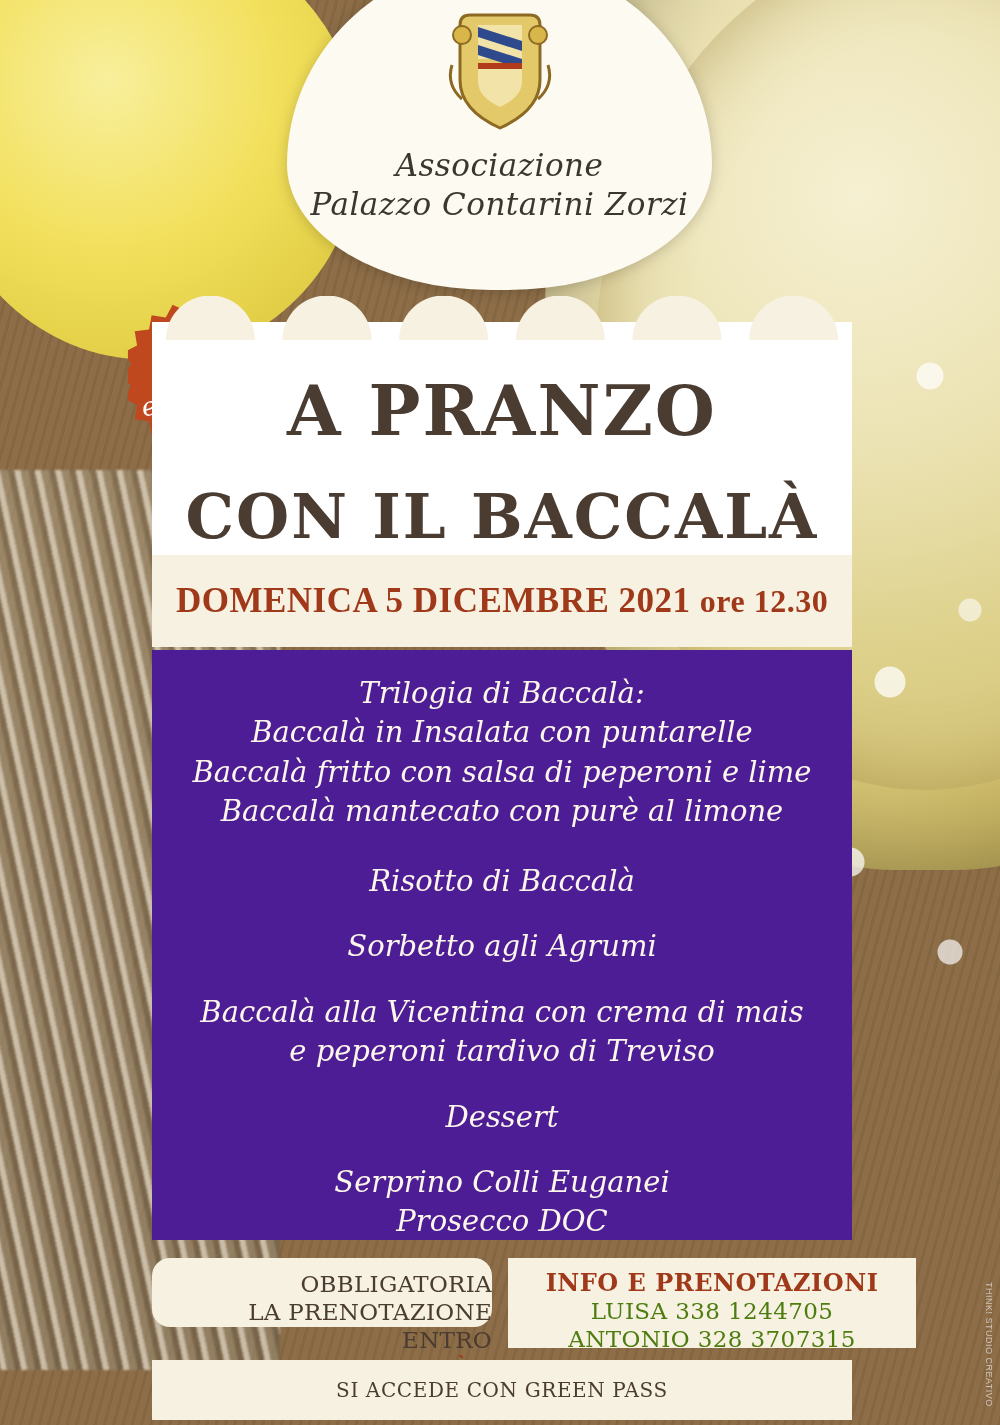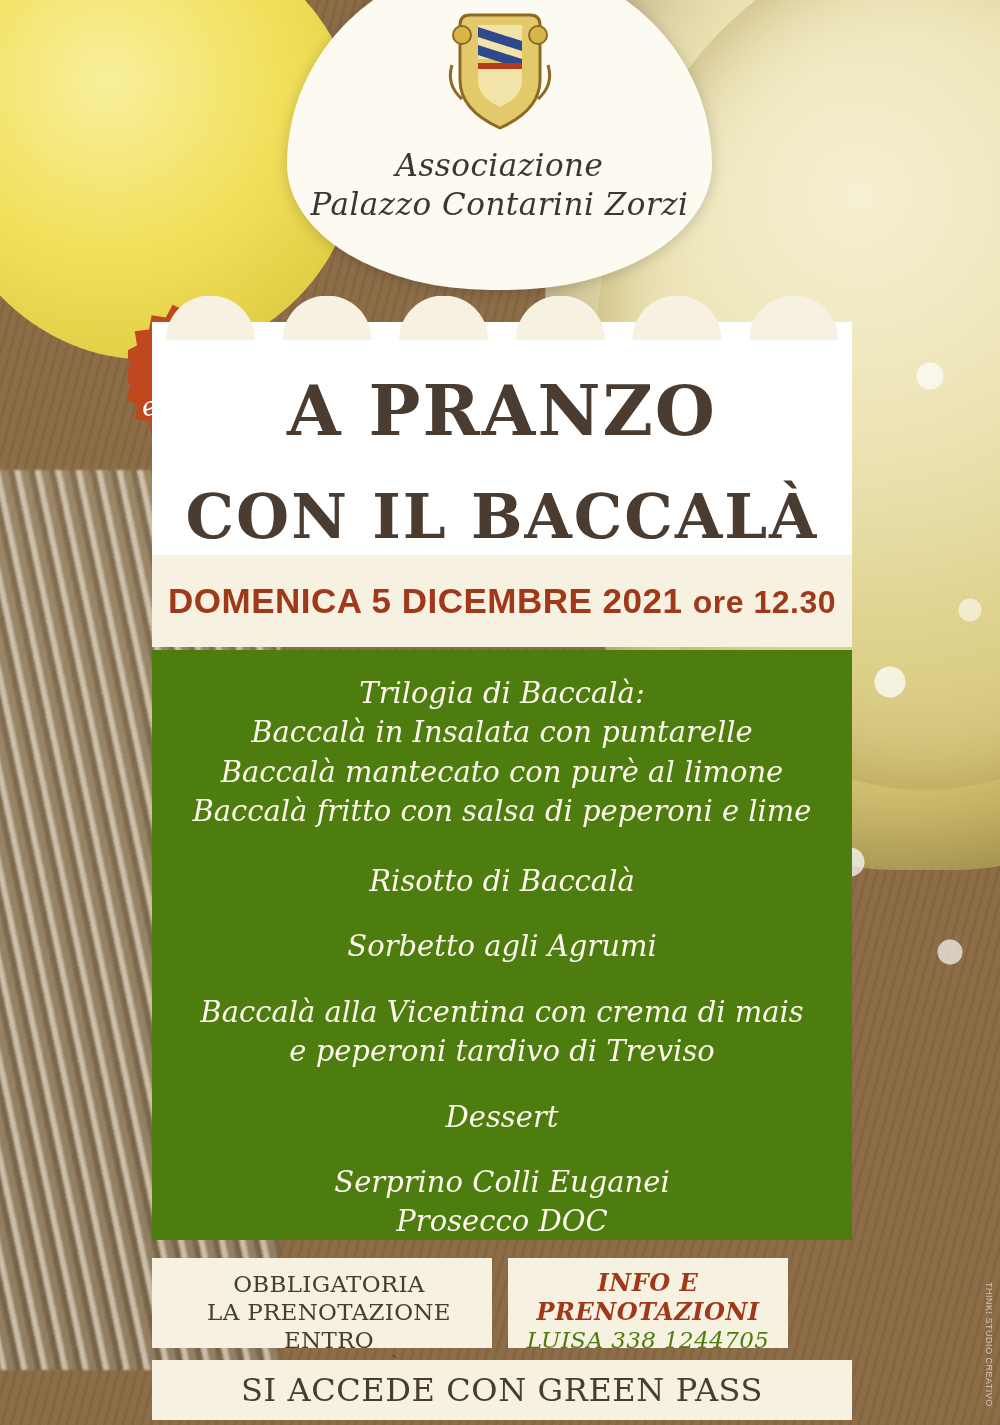--- a/index.html
+++ b/index.html
@@ -162,21 +162,21 @@
     position: absolute;
     left: 152px; top: 555px;
     width: 700px; height: 92px;
     background: #f7f1e2;
     display: flex;
     align-items: center;
     justify-content: center;
   }
   .date-bar .txt {
     color: #a0391a;
-    font-family: Liberation Sans, sans-serif;
+    font-family: Liberation Serif, serif;
     font-weight: bold;
     font-size: 35px;
     letter-spacing: .5px;
     white-space: nowrap;
   }
   .date-bar .txt .small { font-weight: bold; font-size: 32px; }
 
   
   .badge {
     position: absolute;
@@ -217,60 +217,60 @@
     font-style: italic;
     font-size: 26px;
     transform: rotate(-10deg);
   }
 
   
   .menu {
     position: absolute;
     left: 152px; top: 650px;
     width: 700px; height: 590px;
-    background: #4d7c0f;
+    background: #4c1d95;
     color: #fdf6ea;
     text-align: center;
     font-family: "DejaVu Serif", serif;
     font-style: italic;
     padding-top: 24px;
     box-sizing: border-box;
   }
   .menu .line { font-size: 29px; line-height: 1.36; }
   .menu .grp { margin-bottom: 26px; }
   .menu .grp:first-child { margin-bottom: 30px; }
 
   
   .box-left {
     position: absolute;
     left: 152px; top: 1258px;
-    width: 340px; height: 90px;
+    width: 340px; height: 69px;
     background: #f7f1e2;
     box-sizing: border-box;
     padding: 12px 0 0 14px;
-    text-align: center;
+    text-align: right;
+    border-radius: 18px;
   }
   .box-left .l {
     color: #4a3c31;
     font-family: "DejaVu Serif", serif;
     font-size: 23px;
     line-height: 1.22;
     letter-spacing: .3px;
   }
   .box-left .l.hi { color: #a0391a; font-weight: bold; }
 
   .box-right {
     position: absolute;
     left: 508px; top: 1258px;
-    width: 280px; height: 90px;
+    width: 408px; height: 90px;
     background: #f7f1e2;
     box-sizing: border-box;
     padding: 10px 0 0 0;
     text-align: center;
-    font-style: italic;
   }
   .box-right .t {
     color: #a0391a;
     font-family: "DejaVu Serif", serif;
     font-weight: bold;
     font-size: 24px;
     letter-spacing: .5px;
   }
   .box-right .c {
     color: #4d7c0f;
@@ -285,21 +285,21 @@
     left: 152px; top: 1360px;
     width: 700px; height: 60px;
     background: #f7f1e2;
     display: flex;
     align-items: center;
     justify-content: center;
   }
   .box-bottom .t {
     color: #4a3c31;
     font-family: "DejaVu Serif", serif;
-    font-size: 32px;
+    font-size: 20px;
     letter-spacing: .6px;
   }
 
   .credit {
     position: absolute;
     right: 6px; bottom: 18px;
     color: rgba(255,255,255,.6);
     font-family: "Liberation Sans", sans-serif;
     font-size: 9px;
     letter-spacing: .5px;
@@ -352,22 +352,22 @@
       <span>DOMENICA 5 DICEMBRE 2021</span>
       <span class="small">ore 12.30</span>
     </div>
   </div>
 
   <div class="menu">
 
     <div class="grp">
       <div class="line">Trilogia di Baccalà:</div>
       <div class="line">Baccalà in Insalata con puntarelle</div>
+      <div class="line">Baccalà fritto con salsa di peperoni e lime</div>
       <div class="line">Baccalà mantecato con purè al limone</div>
-      <div class="line">Baccalà fritto con salsa di peperoni e lime</div>
     </div>
 
     <div class="grp">
       <div class="line">Risotto di Baccalà</div>
     </div>
 
     <div class="grp">
       <div class="line">Sorbetto agli Agrumi</div>
     </div>
 

